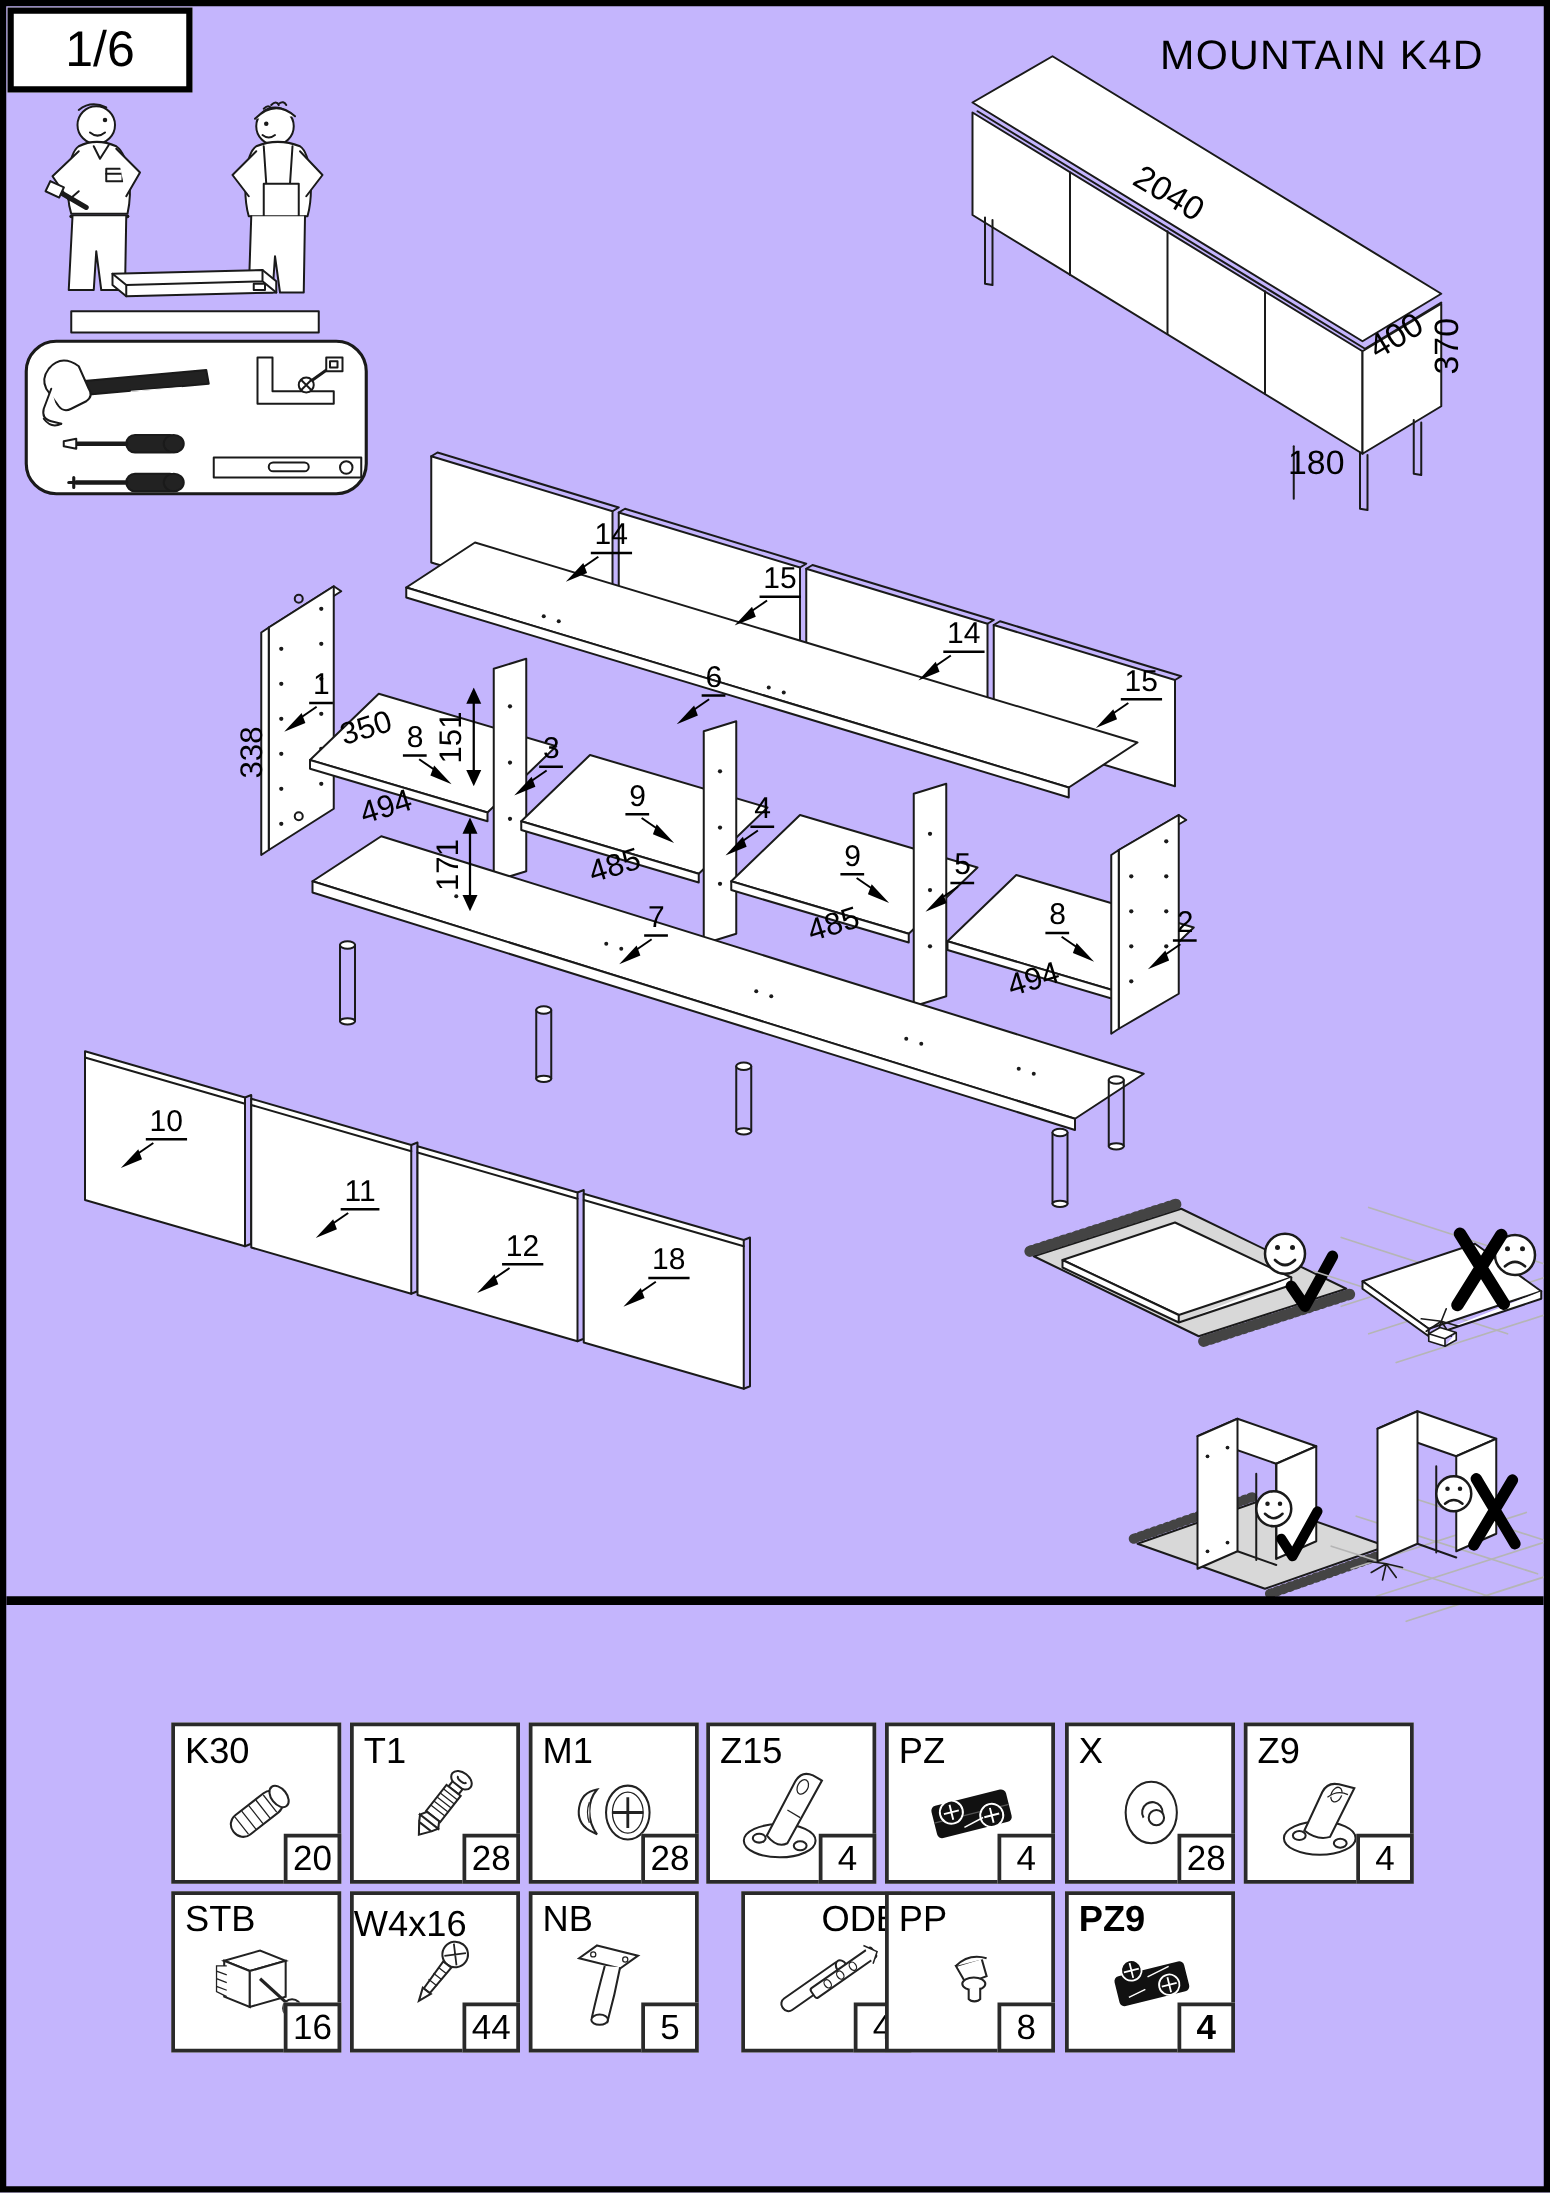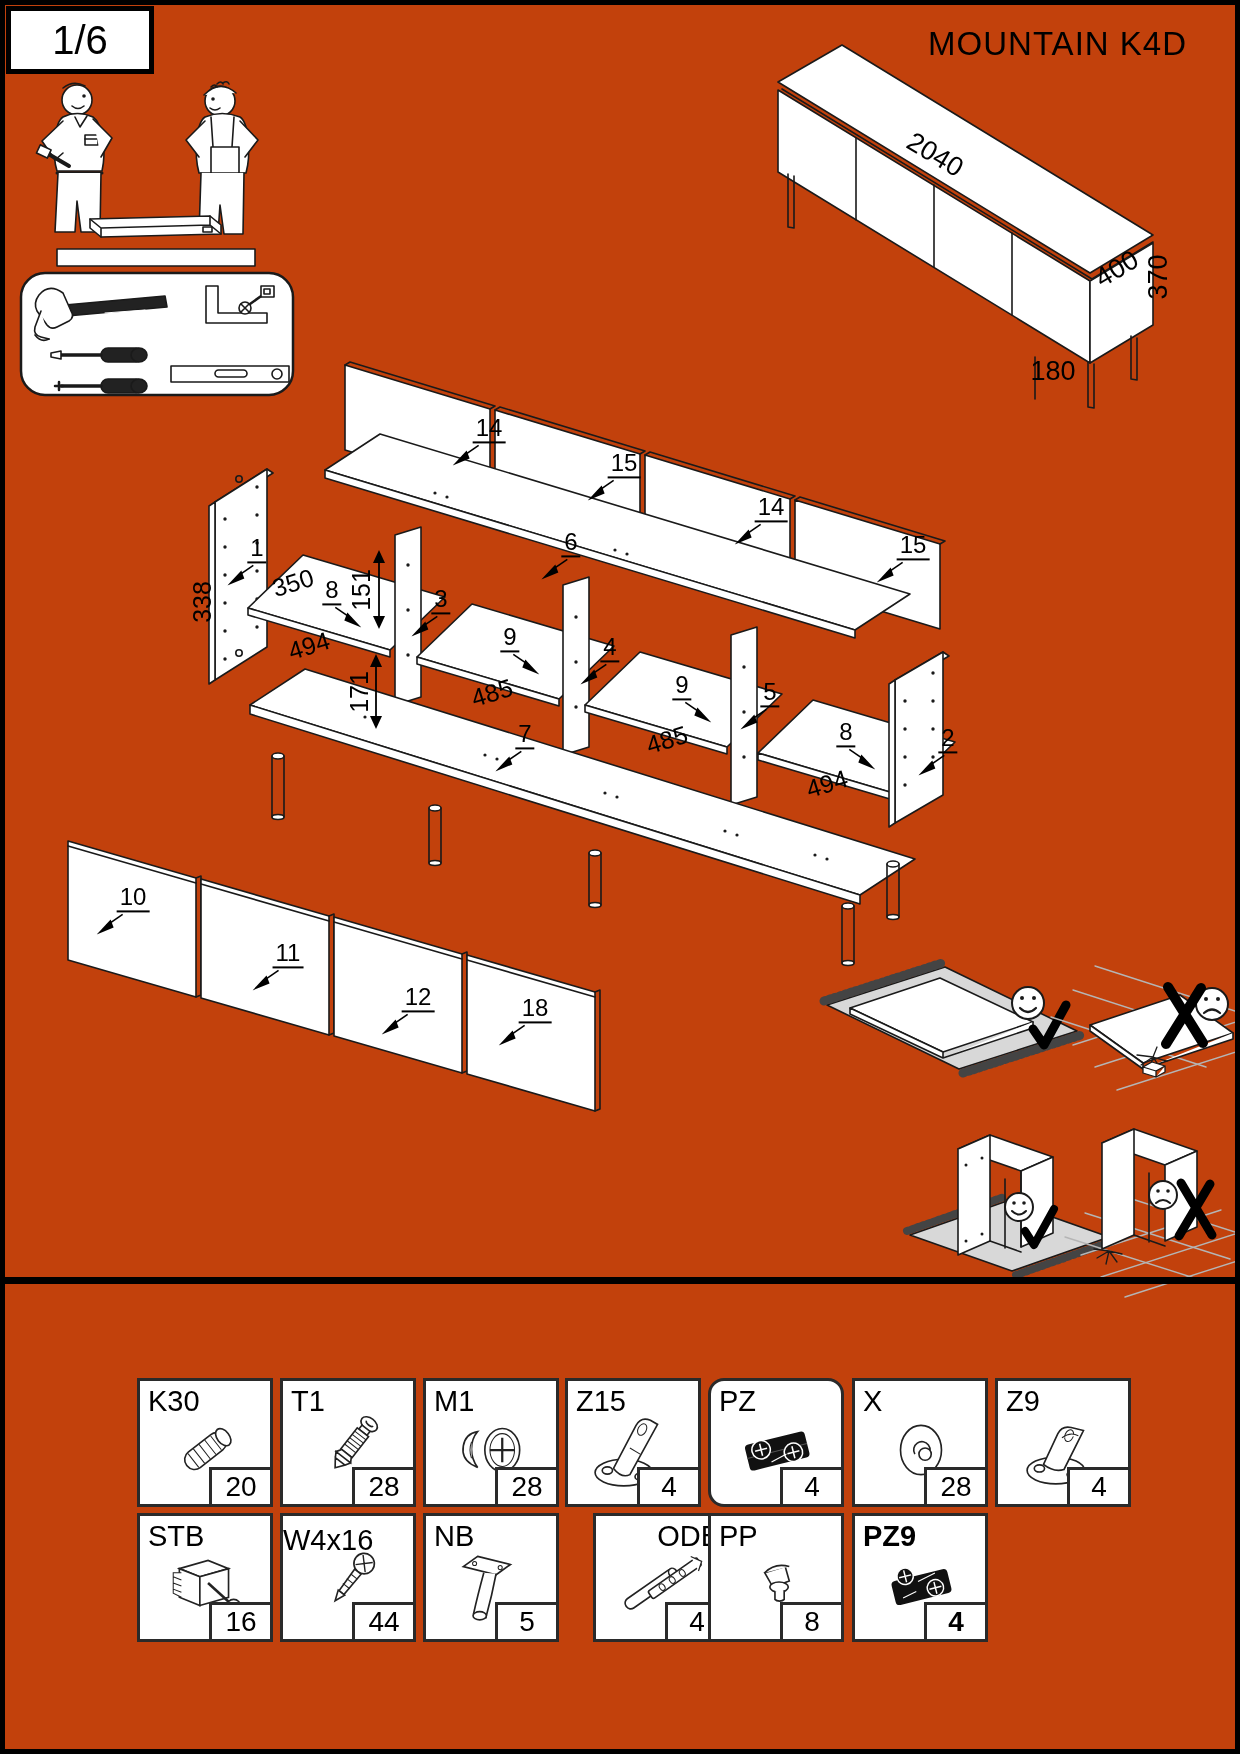--- a/index.html
+++ b/index.html
@@ -1,36 +1,36 @@
 <!DOCTYPE html>
 <html><head>
 <meta charset="utf-8">
 <style>
   html,body{margin:0;padding:0;background:#888;}
-  .page{position:relative;width:1240px;height:1754px;background:#c2410c;
+  .page{position:relative;width:1240px;height:1754px;background:#c4b5fd;
         font-family:"Liberation Sans","DejaVu Sans",sans-serif;color:#000;
         box-sizing:border-box;border:5px solid #000;overflow:hidden;margin:0 auto;}
   .art{position:absolute;left:0;top:0;}
   .pagenum{position:absolute;left:1px;top:1px;width:138px;height:58px;border:5px solid #000;
            background:#fff;display:flex;align-items:center;justify-content:center;
            font-size:40px;}
   .title{position:absolute;top:20px;right:48px;font-size:33px;letter-spacing:1px;}
   .dim,.adim{position:absolute;transform:translate(-50%,-50%);font-size:25px;white-space:nowrap;}
   .adim{font-size:27px;}
   .callout{position:absolute;transform:translate(-50%,-50%);font-size:24px;}
   .callout .num{display:inline-block;padding:0 3px 1px 3px;border-bottom:2px solid #000;line-height:1.05;}
   .callout svg{position:absolute;top:100%;}
   .callout.dl svg{left:-20px;}
   .callout.dr svg{right:-20px;}
   .darr{position:absolute;}
   .pcell{position:absolute;width:136px;height:129px;border:3px solid #2a2a2a;background:#fff;box-sizing:border-box;}
   .pcell .code{position:absolute;top:4px;left:8px;font-size:29px;}
   .pcell.lab-center .code{left:0;right:0;top:8px;text-align:left;}
   .pcell.lab-right .code{left:auto;right:6px;}
-  .pcell .qty{position:absolute;right:-3px;bottom:-3px;width:64px;height:40px;border:3px solid #2a2a2a;
+  .pcell .qty{position:absolute;right:-3px;bottom:-3px;width:46px;height:40px;border:3px solid #2a2a2a;
               background:#fff;display:flex;align-items:center;justify-content:center;font-size:28px;box-sizing:border-box;}
   .pcell .icon{position:absolute;left:14px;top:26px;}
   .divider{position:absolute;left:0;top:1272px;width:1230px;height:7px;background:#000;}
 </style>
 </head>
 <body>
 
 <div class="page">
 
   <svg class="art" width="1230" height="1744" viewBox="0 0 1230 1744" fill="none" stroke="#1a1a1a" stroke-width="1.6" stroke-linejoin="round" stroke-linecap="round">
@@ -525,21 +525,21 @@
             <ellipse cx="40" cy="64" rx="28" ry="13"></ellipse>
             <ellipse cx="24" cy="62" rx="5" ry="3.5"></ellipse>
             <ellipse cx="56" cy="68" rx="5" ry="3.5"></ellipse>
             <path d="M30,60 L52,18 q5,-9 14,-5 l7,4 L46,66 q-8,4 -16,-6 z"></path>
             <ellipse cx="58" cy="22" rx="4" ry="6" transform="rotate(28 58 22)" stroke-width="1"></ellipse>
             <path d="M46,40 l10,6" stroke-width="1"></path>
           </g>
         </svg>
         <div class="qty">4</div>
       </div>
-      <div class="pcell lab-left" style="left: 703px; top: 1373px; border-radius: 16px;">
+      <div class="pcell lab-left" style="left: 703px; top: 1373px;">
         <span class="code">PZ</span>
         <svg class="icon" width="104" height="84" viewBox="0 0 100 82" fill="none">
           <g transform="rotate(-14 50 42)">
             <rect x="20" y="30" width="60" height="26" rx="4" fill="#111"></rect>
             <path d="M20,43 h60" stroke="#555" stroke-width="1"></path>
             <circle cx="35" cy="38" r="9" fill="#111" stroke="#fff" stroke-width="1.5"></circle>
             <path d="M29,38 h12 M35,32 v12" stroke="#fff" stroke-width="1.5"></path>
             <circle cx="65" cy="48" r="9" fill="#111" stroke="#fff" stroke-width="1.5"></circle>
             <path d="M59,48 h12 M65,42 v12" stroke="#fff" stroke-width="1.5"></path>
             <path d="M42,52 l16,-4" stroke="#fff" stroke-width="1.2"></path>

